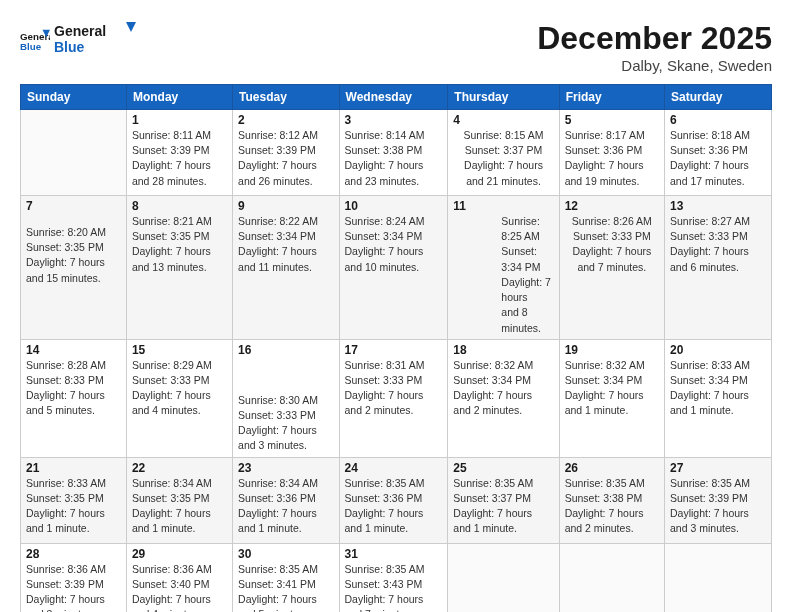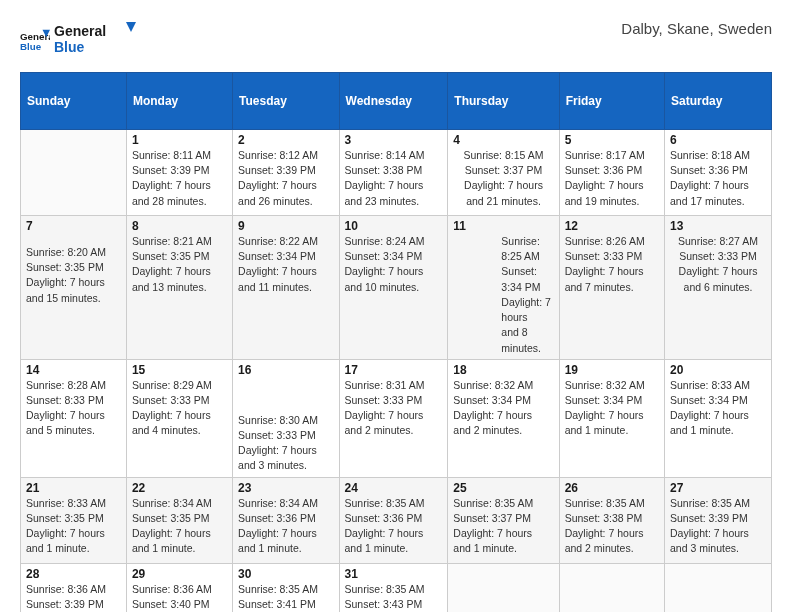--- a/index.html
+++ b/index.html
@@ -49,21 +49,21 @@
       border: 1px solid #ccc;
       border-collapse: collapse;
       width: 100%;
       flex: 1;
       font-size: 11px;
     }
     .calendar th {
       background-color: #1565C0;
       color: #fff;
       text-align: left;
-      padding: 21px 6px;
+      padding: 5px 6px;
       font-size: 12px;
       font-weight: bold;
       border: 1px solid #1a56a0;
     }
     .calendar td {
       border: 1px solid #ccc;
       vertical-align: top;
       padding: 3px 5px;
       width: 113px;
       height: 86px;
@@ -101,20 +101,21 @@
       </svg>
       <div>
         <svg width="90" height="38" viewBox="0 0 90 38">
           <text x="0" y="16" font-size="14" font-weight="bold" font-family="Arial" fill="#1a1a1a">General</text>
           <text x="0" y="32" font-size="14" font-weight="bold" font-family="Arial" fill="#1565C0">Blue</text>
           <polygon points="72,2 82,2 77,12" fill="#1565C0"></polygon>
         </svg>
       </div>
     </div>
     <div class="title-block">
+      <div class="main-title">December 2025</div>
       <div class="sub-title">Dalby, Skane, Sweden</div>
     </div>
   </div>
 
   <table class="calendar">
     <thead>
       <tr>
       <th>Sunday</th>
           <th>Monday</th>
           <th>Tuesday</th>
@@ -201,28 +202,28 @@
           </td>
           <td>
             <span class="day-num">11</span>
             <div class="day-info" style="white-space: pre-line; margin-left: 48px;">Sunrise: 8:25 AM
 Sunset: 3:34 PM
 Daylight: 7 hours
 and 8 minutes.</div>
           </td>
           <td>
             <span class="day-num">12</span>
-            <div class="day-info" style="white-space: pre-line;">Sunrise: 8:26 AM
+            <div class="day-info" style="white-space: pre-line; text-align: center;">Sunrise: 8:26 AM
 Sunset: 3:33 PM
 Daylight: 7 hours
 and 7 minutes.</div>
           </td>
           <td>
             <span class="day-num">13</span>
-            <div class="day-info" style="white-space: pre-line; text-align: center;">Sunrise: 8:27 AM
+            <div class="day-info" style="white-space: pre-line;">Sunrise: 8:27 AM
 Sunset: 3:33 PM
 Daylight: 7 hours
 and 6 minutes.</div>
           </td>
         </tr>
         <tr>
           <td>
             <span class="day-num">14</span>
             <div class="day-info" style="white-space: pre-line;">Sunrise: 8:28 AM
 Sunset: 8:33 PM

